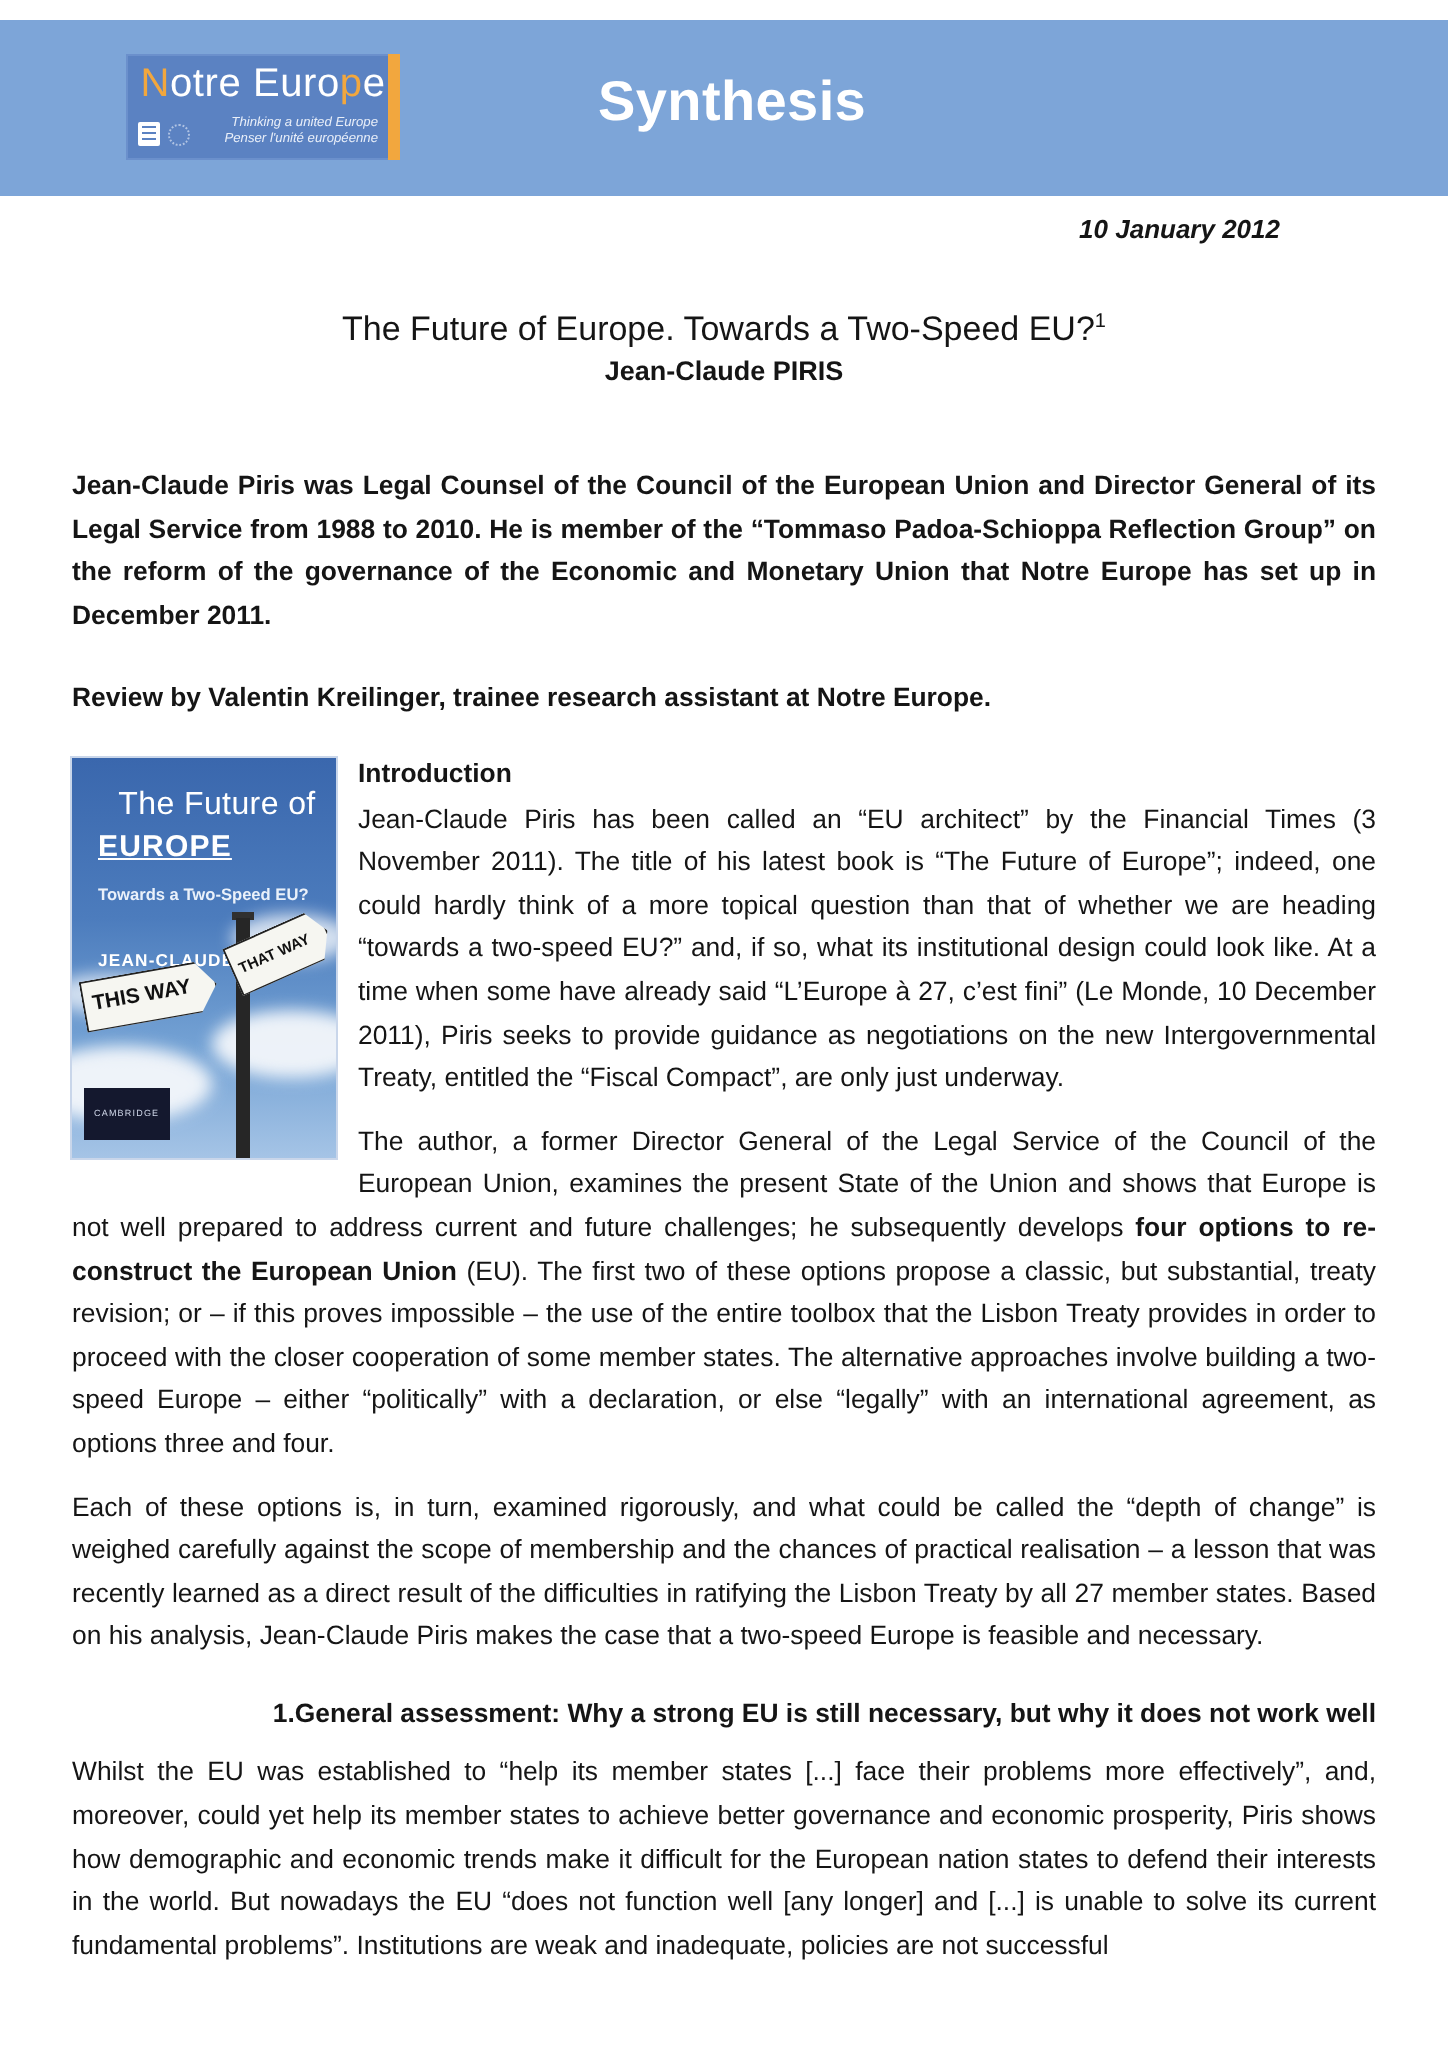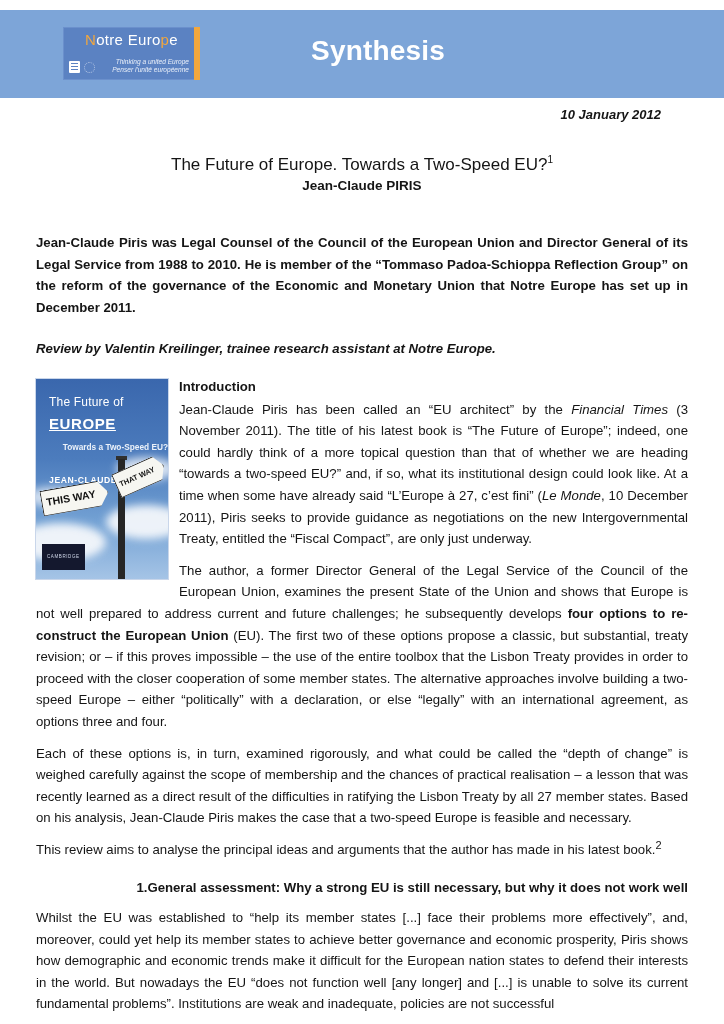--- a/index.html
+++ b/index.html
@@ -10,92 +10,92 @@
     position:relative; overflow:hidden;
   }
   
   .top-strip { height:10px; background:#ffffff; }
   .banner { height:88px; background:#7da5d8; position:relative; }
   .logo-box {
     position:absolute; left:63px; top:17px; width:137px; height:53px;
     background:#5b82c2; box-shadow:0 0 0 1px #6b90cc inset;
   }
   .logo-title {
-    color:#ffffff; font-size:15px; font-weight:500; letter-spacing:.3px;
+    color:#ffffff; font-size:20px; font-weight:500; letter-spacing:.3px;
     text-align:center; margin-top:4px; white-space:nowrap;
   }
   .logo-title .accent { color:#f2a73e; }
   .logo-tagline {
     position:absolute; right:11px; bottom:6px; text-align:right;
     font-style:italic; font-size:6.6px; line-height:8px; color:#e9eff9;
   }
   .logo-icons { position:absolute; left:6px; bottom:7px; display:flex; align-items:center; gap:4px; }
   .doc-icon {
     width:11px; height:12px; background:#ffffff; border-radius:1px;
     background-image:repeating-linear-gradient(#5b82c2 0 1px, transparent 1px 3px);
     background-size:7px 9px; background-position:2px 2px; background-repeat:no-repeat;
   }
   .stars-icon { width:11px; height:11px; border:1px dotted #cdd9ee; border-radius:50%; opacity:.75; }
   .logo-bar { position:absolute; right:0; top:0; width:6px; height:100%; background:#f2a73e; }
   .banner-title {
-    position:absolute; left:311px; top:25px;
+    position:absolute; left:299px; top:25px;
     color:#ffffff; font-size:28px; font-weight:bold; letter-spacing:.2px;
   }
   
-  .date-row { text-align:right; padding:9px 63px 0 0; font-size:13px; font-weight:bold; font-style:italic; }
+  .date-row { text-align:right; padding:9px 84px 0 0; font-size:13px; font-weight:bold; font-style:italic; }
   
   .title-block { margin-top:33px; text-align:center; }
   .title-block h1 { font-size:17px; font-weight:normal; }
   .title-block h1 sup { font-size:10px; }
   .article-author { font-size:13.5px; font-weight:bold; margin-top:3px; }
   
   .bio {
     margin:39px 36px 0; font-weight:bold; 
     font-size:13.2px; line-height:21.5px; text-align:justify;
   }
-  .review { margin:23px 36px 0; font-weight:bold; font-style:italic; font-size:13.2px; }
+  .review { margin:23px 36px 0; font-weight:bold; font-size:13.2px; }
   
   .content { margin:20px 36px 0; font-size:13.2px; line-height:21.6px; }
   .content p { text-align:justify; margin-bottom:10px; }
   .intro-heading { font-weight:bold; padding-left:8px; margin-bottom:1px; }
   .sec-heading { font-weight:bold; margin:17px 0 8px; padding-left:32px; text-indent:-20px;text-align:right; }
   .sec-heading .sec-num { display:inline-block; width:20px; text-indent:0; }
   
   .book-cover {
     float:left; width:132px; height:200px; margin:3px 11px 6px 0;
     position:relative; overflow:hidden;
     background:linear-gradient(180deg,#3a67ad 0%,#4c7cbd 40%,#74a2d4 72%,#a5c4e6 100%);
     outline:1px solid #c9d6ea;
   }
   .cloud { position:absolute; background:#f4f7fb; border-radius:50%; filter:blur(4px); opacity:.95; }
   .c1 { width:90px; height:38px; left:-20px; bottom:18px; }
   .c2 { width:80px; height:34px; right:-18px; bottom:40px; }
   .c3 { width:60px; height:24px; right:-8px; top:78px; opacity:.8; }
   .c4 { width:56px; height:20px; left:-10px; top:108px; opacity:.75; }
   .cover-text { position:relative; padding:13px 0 0 13px; color:#ffffff; }
-  .cover-t1 { font-size:12px; letter-spacing:.2px; }
+  .cover-t1 { font-size:16px; letter-spacing:.2px;text-align:center; }
   .cover-t2 { font-size:15px; font-weight:bold; letter-spacing:.6px; margin-top:-1px;text-decoration:underline; }
-  .cover-sub { font-size:8.3px; font-weight:bold; color:#eaf1fa; margin-top:3px;text-align:right; }
+  .cover-sub { font-size:8.3px; font-weight:bold; color:#eaf1fa; margin-top:3px; }
   .cover-auth { font-size:8.6px; font-weight:bold; letter-spacing:.6px; margin-top:11px; }
   .pole { position:absolute; left:82px; top:80px; width:7px; height:120px; background:#262626; }
   .pole-cap { position:absolute; left:80px; top:77px; width:11px; height:4px; background:#303030; }
   .sign {
     position:absolute; background:#f6f6f1; color:#111;
     font-weight:bold; white-space:nowrap;
     clip-path:polygon(0 0, 86% 0, 100% 50%, 86% 100%, 0 100%);
     box-shadow:0 0 0 1px #222 inset;
   }
   .sign-that { right:2px; top:84px; font-size:7.5px; padding:2px 10px 2px 4px; transform:rotate(-24deg); }
   .sign-this { left:5px; top:106px; font-size:10.5px; padding:2px 13px 2px 5px; transform:rotate(-10deg); }
   .publisher-label {
     position:absolute; left:6px; bottom:9px; background:#14182e; color:#cfd6e8;
     font-size:4.5px; letter-spacing:.6px; padding:2px 5px;
   }
   sup { line-height:0; }
-  .it { font-style:italic; }
+  .it { }
   .bd { font-weight:bold; }
 </style>
 </head>
 <body>
 
 <div class="page">
 
   <div class="top-strip"></div>
 
   <div class="banner">
@@ -146,21 +146,20 @@
     </div>
 
     <div class="intro-heading">Introduction</div>
 
     <p><span>Jean-Claude Piris has been called an “EU architect” by the </span><span class="it">Financial Times</span><span> (3 November 2011). The title of his latest book is “The Future of Europe”; indeed, one could hardly think of a more topical question than that of whether we are heading “towards a two-speed EU?” and, if so, what its institutional design could look like. At a time when some have already said “L’Europe à 27, c’est fini” (</span><span class="it">Le Monde</span><span>, 10 December 2011), Piris seeks to provide guidance as negotiations on the new Intergovernmental Treaty, entitled the “Fiscal Compact”, are only just underway.</span></p>
 
     <p><span>The author, a former Director General of the Legal Service of the Council of the European Union, examines the present State of the Union and shows that Europe is not well prepared to address current and future challenges; he subsequently develops </span><span class="bd">four options to re-construct the European Union</span><span> (EU). The first two of these options propose a classic, but substantial, treaty revision; or – if this proves impossible – the use of the entire toolbox that the Lisbon Treaty provides in order to proceed with the closer cooperation of some member states. The alternative approaches involve building a two-speed Europe – either “politically” with a declaration, or else “legally” with an international agreement, as options three and four.</span></p>
 
     <p>Each of these options is, in turn, examined rigorously, and what could be called the “depth of change” is weighed carefully against the scope of membership and the chances of practical realisation – a lesson that was recently learned as a direct result of the difficulties in ratifying the Lisbon Treaty by all 27 member states. Based on his analysis, Jean-Claude Piris makes the case that a two-speed Europe is feasible and necessary.</p>
 
-    <p><span>This review aims to analyse the principal ideas and arguments that the author has made in his latest book.</span><sup>2</sup></p>
 
     <div class="sec-heading"><span class="sec-num">1.</span><span>General assessment: Why a strong EU is still necessary, but why it does not work well</span></div>
 
     <p>Whilst the EU was established to “help its member states [...] face their problems more effectively”, and, moreover, could yet help its member states to achieve better governance and economic prosperity, Piris shows how demographic and economic trends make it difficult for the European nation states to defend their interests in the world. But nowadays the EU “does not function well [any longer] and [...] is unable to solve its current fundamental problems”. Institutions are weak and inadequate, policies are not successful</p>
 
   </div>
 
 </div>
 
 </body></html>

